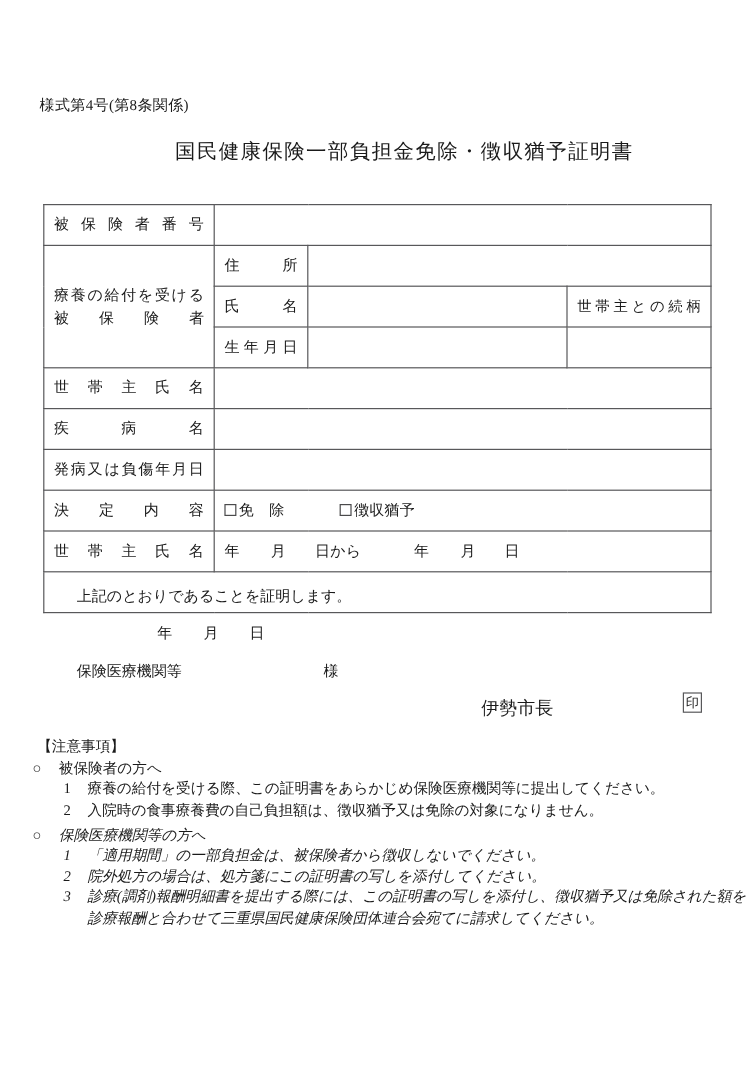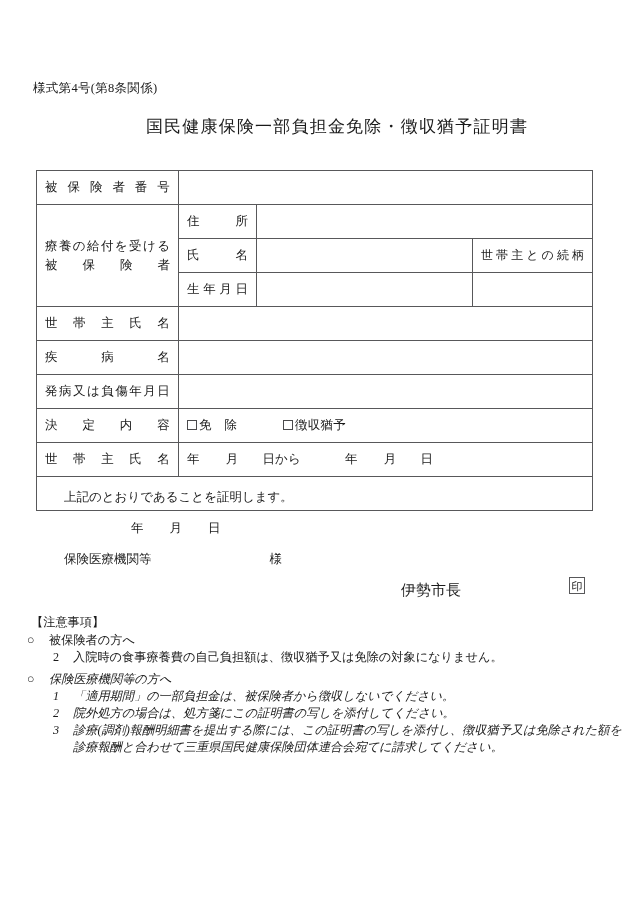--- a/index.html
+++ b/index.html
@@ -297,20 +297,21 @@
         </td>
       </tr>
     </tbody>
   </table>
 
   <div class="notes">
     <div class="notes-title">【注意事項】</div>
 
     <div class="note-group">
       <div class="note-head"><span class="circ">○</span><span>被保険者の方へ</span></div>
+      <div class="note-item"><span class="num">1</span><span>療養の給付を受ける際、この証明書をあらかじめ保険医療機関等に提出してください。</span></div>
       <div class="note-item"><span class="num">2</span><span>入院時の食事療養費の自己負担額は、徴収猶予又は免除の対象になりません。</span></div>
     </div>
 
     <div class="note-group g2">
       <div class="note-head"><span class="circ">○</span><span>保険医療機関等の方へ</span></div>
       <div class="note-item"><span class="num">1</span><span>「適用期間」の一部負担金は、被保険者から徴収しないでください。</span></div>
       <div class="note-item"><span class="num">2</span><span>院外処方の場合は、処方箋にこの証明書の写しを添付してください。</span></div>
       <div class="note-item"><span class="num">3</span><span>診療(調剤)報酬明細書を提出する際には、この証明書の写しを添付し、徴収猶予又は免除された額を</span></div>
       <div class="note-cont">診療報酬と合わせて三重県国民健康保険団体連合会宛てに請求してください。</div>
     </div>

